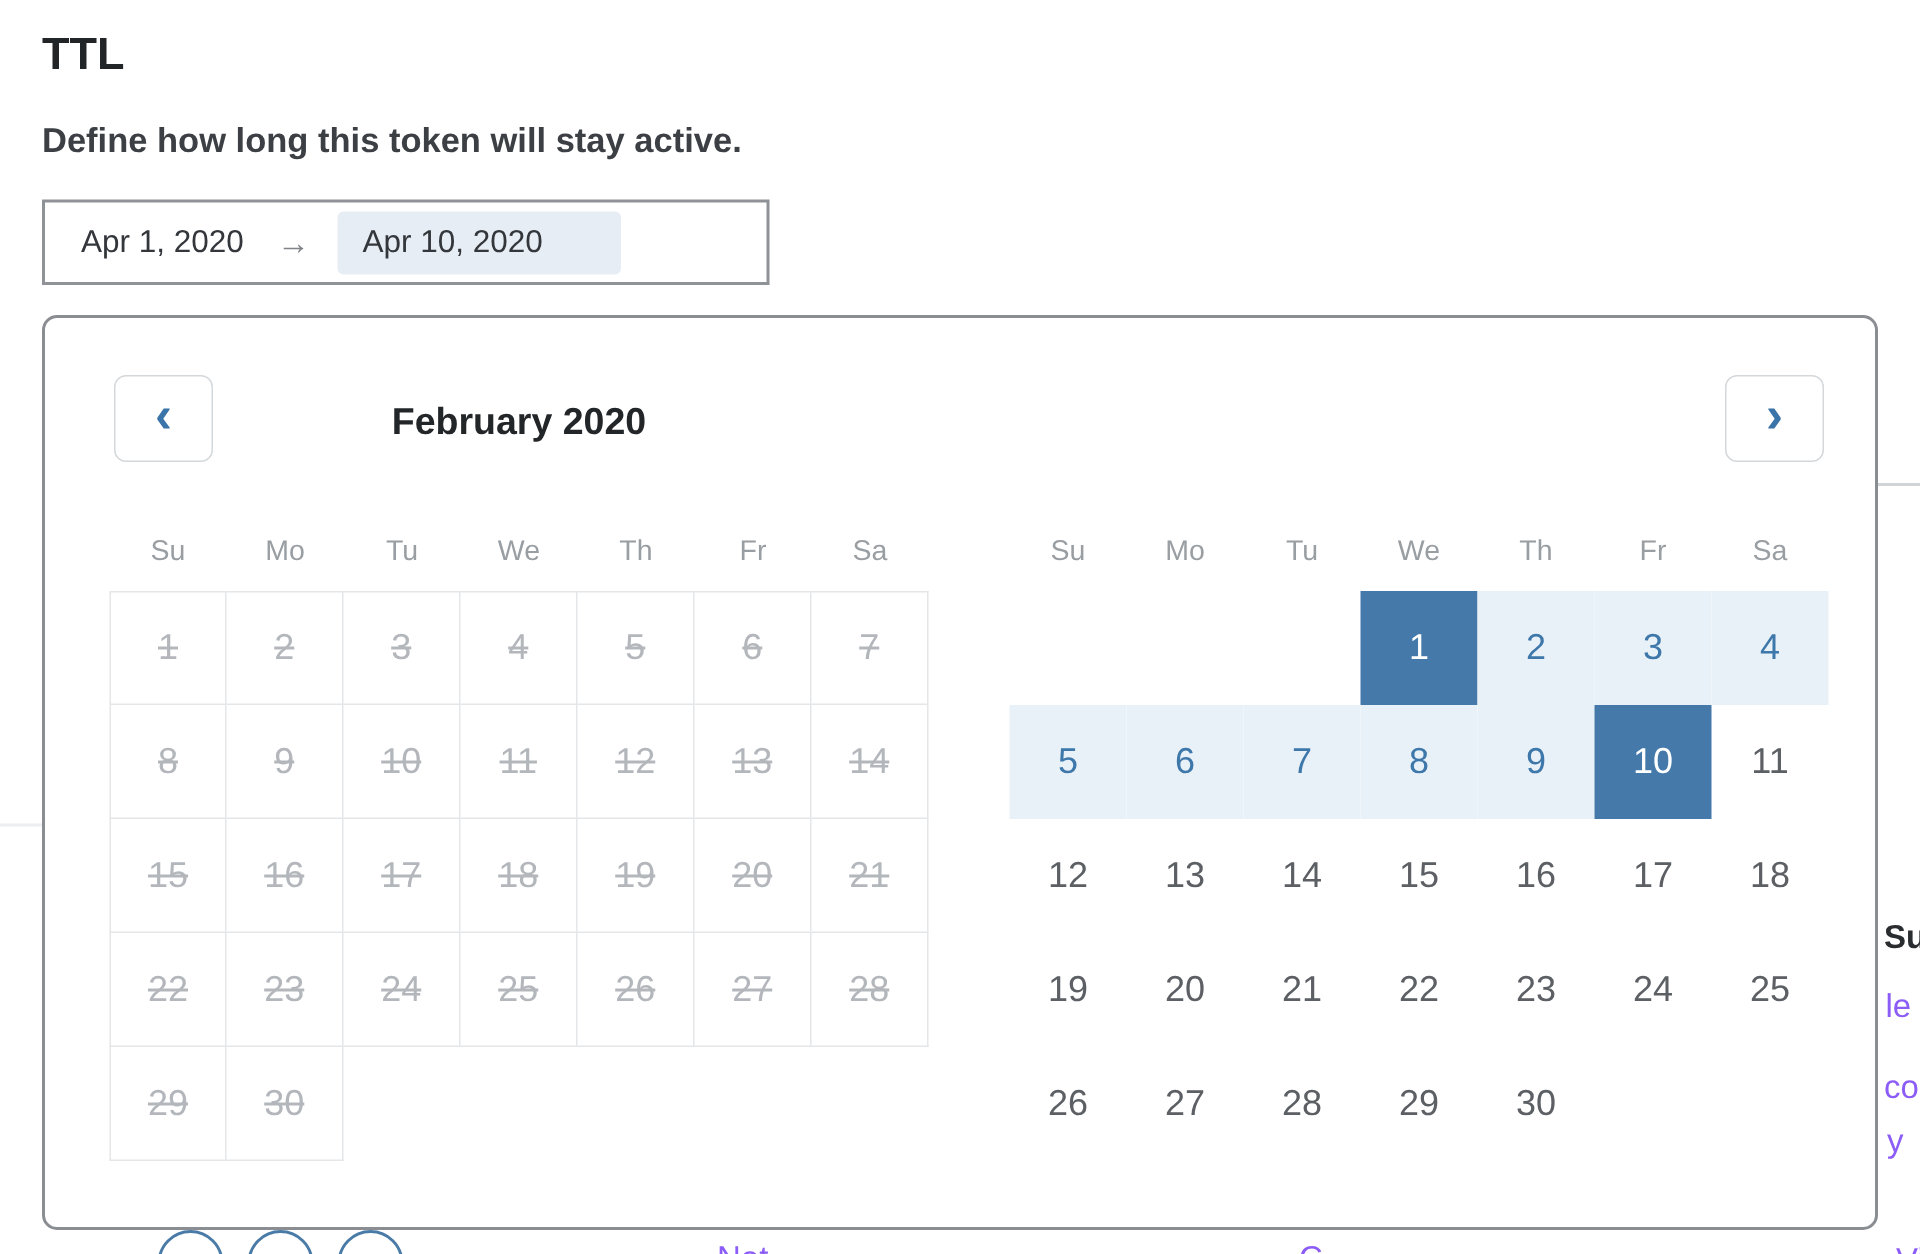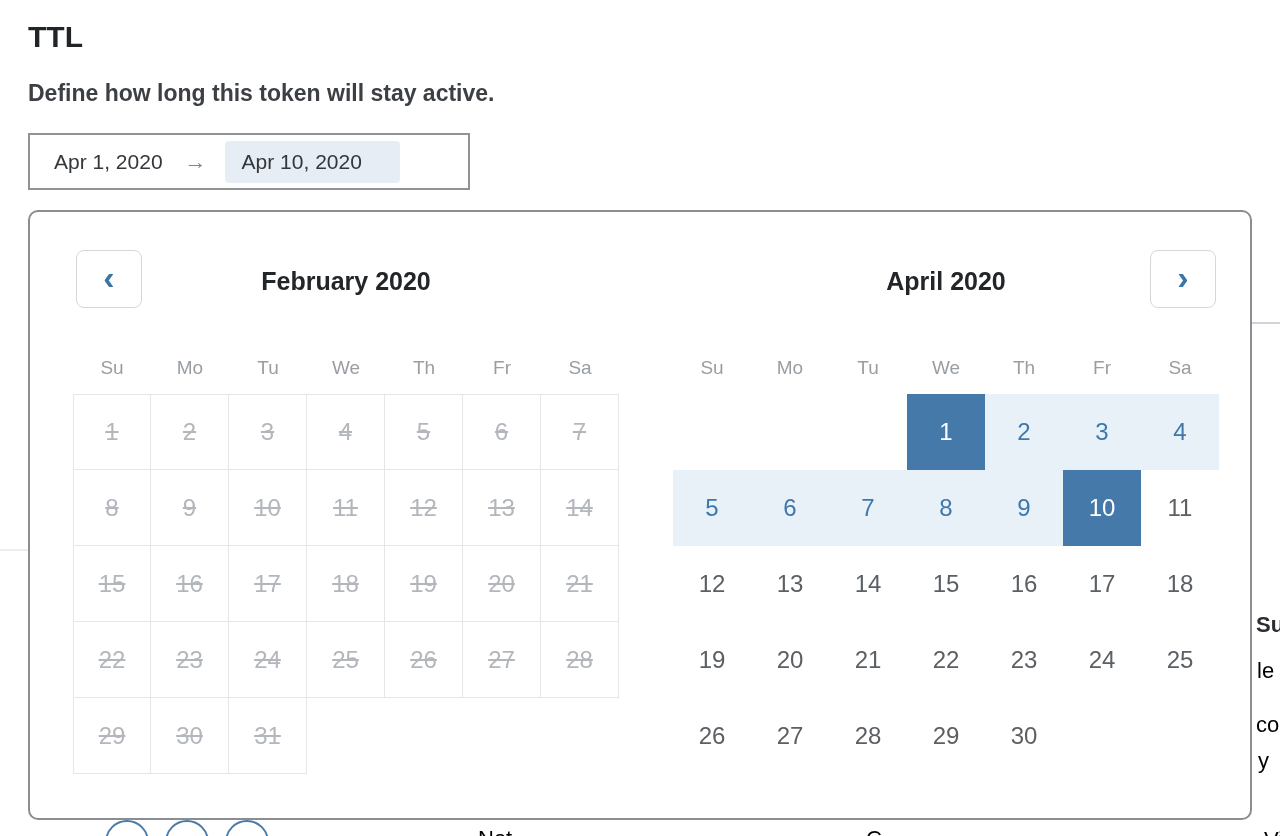--- a/index.html
+++ b/index.html
@@ -10,37 +10,37 @@
     -webkit-font-smoothing:antialiased;
   }
   .abs{position:absolute;}
 
   
   .page-title{left:28px;top:20px;font-size:30px;font-weight:bold;color:#222528;text-align:right;}
   .page-desc{left:28px;top:80px;font-size:23px;color:#3c4044;}
 
   
   .date-input{
-    left:28px;top:133px;width:442px;height:57px;box-sizing:border-box;
+    left:28px;top:133px;width:485px;height:57px;box-sizing:border-box;
     border:2px solid #8f9296;background:#fff;
     display:flex;align-items:center;padding:0 8px 0 24px;cursor:pointer;
   }
   .date-input .start{font-size:21px;color:#33373b;}
   .date-input .arrow{font-size:22px;color:#808489;margin:0 18px 0 22px;}
   .date-input .end{
     font-size:21px;color:#33373b;background:#e7edf4;border-radius:4px;
-    padding:9px 38px 9px 17px;
+    padding:9px 52px 9px 17px;
   }
 
   
   .divider-left{left:0;top:549px;width:28px;height:2px;background:#eceeef;}
   .divider-right{left:1252px;top:322px;width:28px;height:2px;background:#d2d5d7;}
   .frag{white-space:nowrap;font-size:22px;}
   .frag-heading{color:#2a2d30;font-weight:bold;}
-  .frag-link{color:#000000;}
+  .frag-link{color:#8b5cf6;}
   .circle-frag{
     width:44px;height:44px;border-radius:50%;
     border:2px solid #4a7ba7;background:#fff;box-sizing:border-box;
   }
 
   
   .popup{
     left:28px;top:210px;width:1224px;height:610px;box-sizing:border-box;
     background:#fff;border:2px solid #8a8e92;border-radius:10px;z-index:5;
   }
@@ -117,21 +117,20 @@
 
 <div class="abs popup">
   <div class="abs nav-btn nav-prev">
     <span class="chev">‹</span>
   </div>
   <div class="abs nav-btn nav-next">
     <span class="chev">›</span>
   </div>
 
   <div class="abs month-title title-march">February 2020</div>
-  <div class="abs month-title title-april">April 2020</div>
 
   <div class="abs weekdays wd-march">
       <div class="wd">Su</div>
       <div class="wd">Mo</div>
       <div class="wd">Tu</div>
       <div class="wd">We</div>
       <div class="wd">Th</div>
       <div class="wd">Fr</div>
       <div class="wd">Sa</div>
     </div>
@@ -169,21 +168,20 @@
       <div class="cell disabled">21</div>
       <div class="cell disabled">22</div>
       <div class="cell disabled">23</div>
       <div class="cell disabled">24</div>
       <div class="cell disabled">25</div>
       <div class="cell disabled">26</div>
       <div class="cell disabled">27</div>
       <div class="cell disabled">28</div>
       <div class="cell disabled">29</div>
       <div class="cell disabled">30</div>
-      <div class="cell disabled">31</div>
       <div class="cell empty"></div>
       <div class="cell empty"></div>
       <div class="cell empty"></div>
       <div class="cell empty"></div>
     </div>
   <div class="abs grid g-april">
       <div class="cell empty"></div>
       <div class="cell empty"></div>
       <div class="cell empty"></div>
       <div class="cell selected">1</div>

